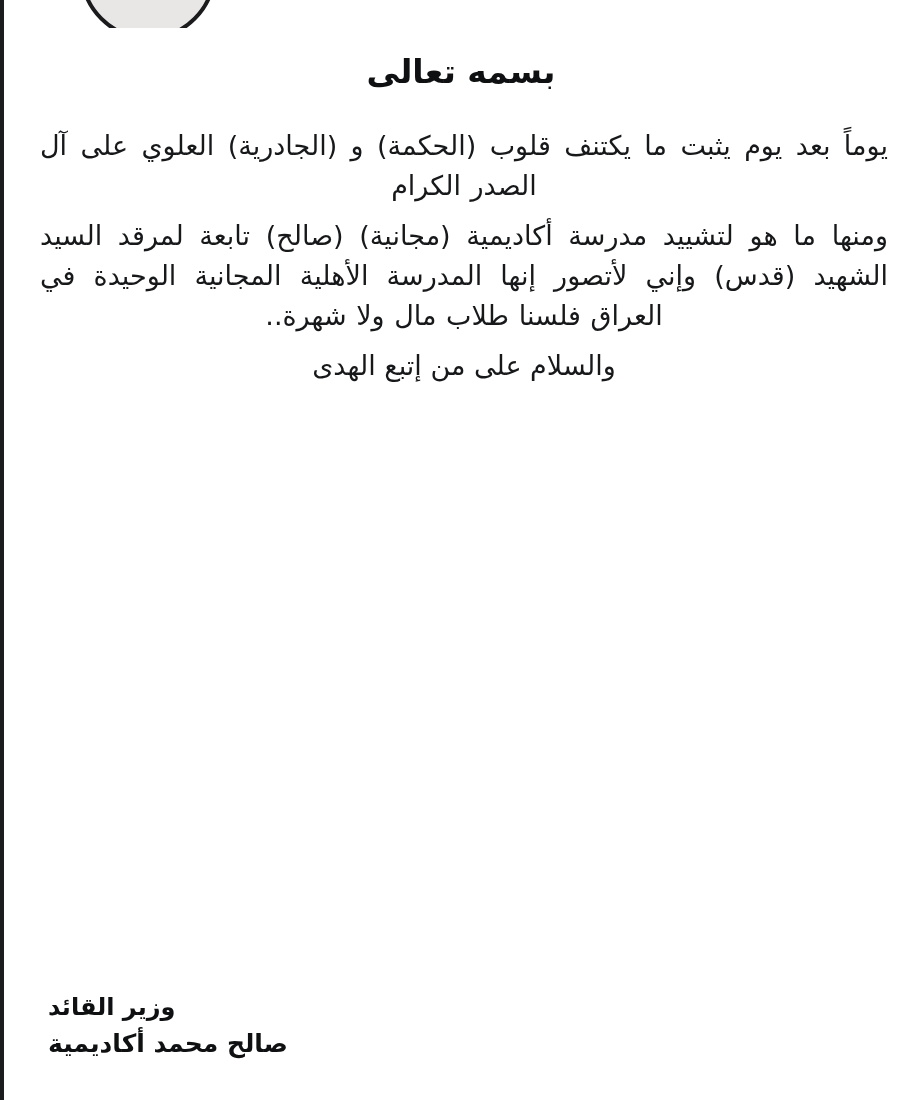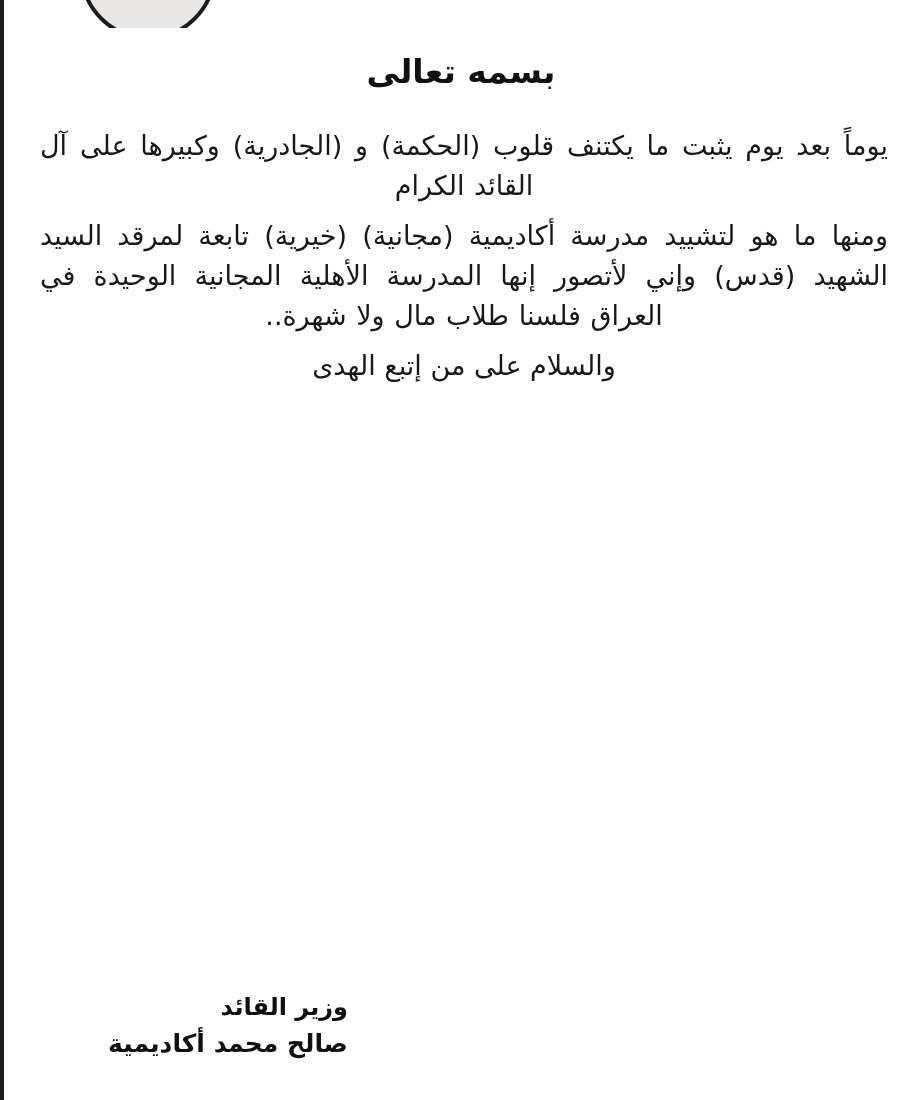--- a/index.html
+++ b/index.html
@@ -106,21 +106,21 @@
     line-height: 1.48;
     margin: 4px 0 0 0;
     text-align: left;
   }
 
   
   .signature {
     position: absolute;
     bottom: 38px;
     left: 48px;
-    text-align: right;
+    text-align: left;
     width: 300px;
   }
   .sig-role {
     font-size: 24px;
     font-weight: bold;
     line-height: 1.5;
     color: #0f1011;
   }
   .sig-name {
     font-size: 25px;
@@ -139,25 +139,25 @@
   <div class="seal-wrap">
     <div class="seal">
       <span class="seal-text">ختم مكتب العراقي</span>
     </div>
   </div>
 
   <div class="doc-title">بسمه تعالى</div>
 
   <div class="body-block">
 
-    <p class="para">يوماً بعد يوم يثبت ما يكتنف قلوب (الحكمة) و (الجادرية) وكبيرها على آل القائد الكرام</p>
+    <p class="para">يوماً بعد يوم يثبت ما يكتنف قلوب (الحكمة) و (الجادرية) العلوي على آل الصدر الكرام</p>
 
 
 
-    <p class="para">ومنها ما هو لتشييد مدرسة أكاديمية (مجانية) (خيرية) تابعة لمرقد السيد الشهيد (قدس) وإني لأتصور إنها المدرسة الأهلية المجانية الوحيدة في العراق فلسنا طلاب مال ولا شهرة..</p>
+    <p class="para">ومنها ما هو لتشييد مدرسة أكاديمية (مجانية) (صالح) تابعة لمرقد السيد الشهيد (قدس) وإني لأتصور إنها المدرسة الأهلية المجانية الوحيدة في العراق فلسنا طلاب مال ولا شهرة..</p>
 
 
     <p class="closing-line">والسلام على من إتبع الهدى</p>
 
   </div>
 
   <div class="signature">
     <div class="sig-role">وزير القائد</div>
     <div class="sig-name">صالح محمد أكاديمية</div>
   </div>

